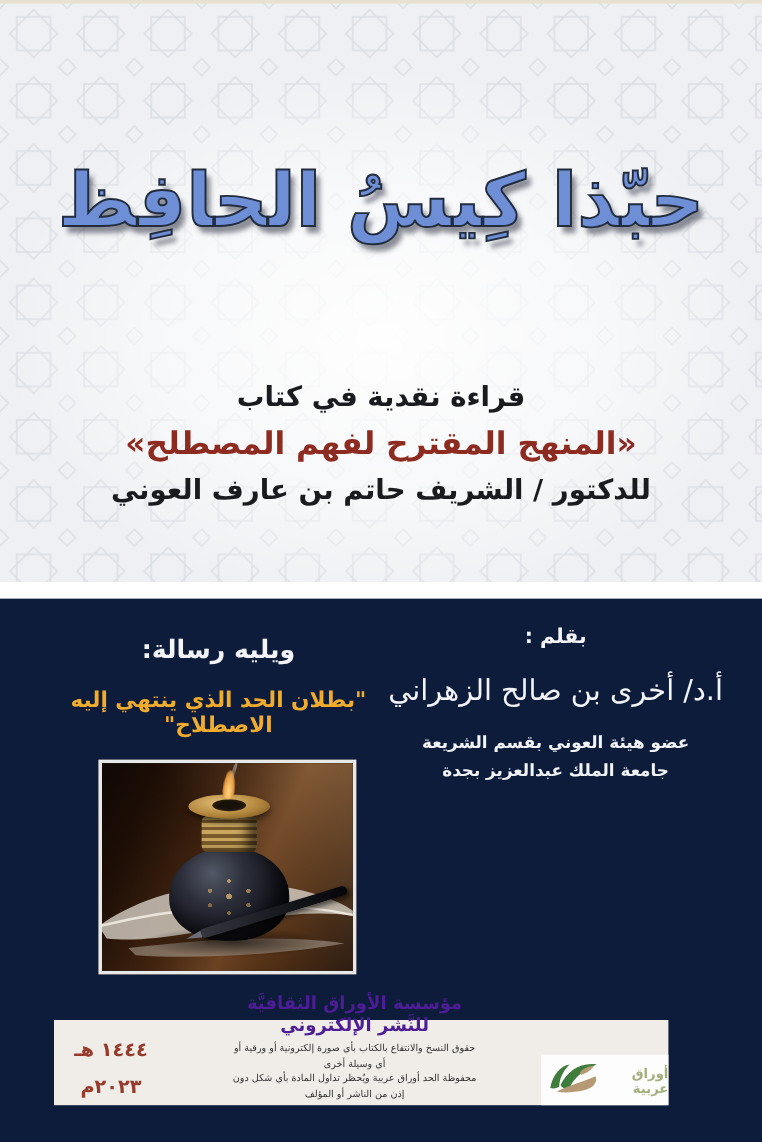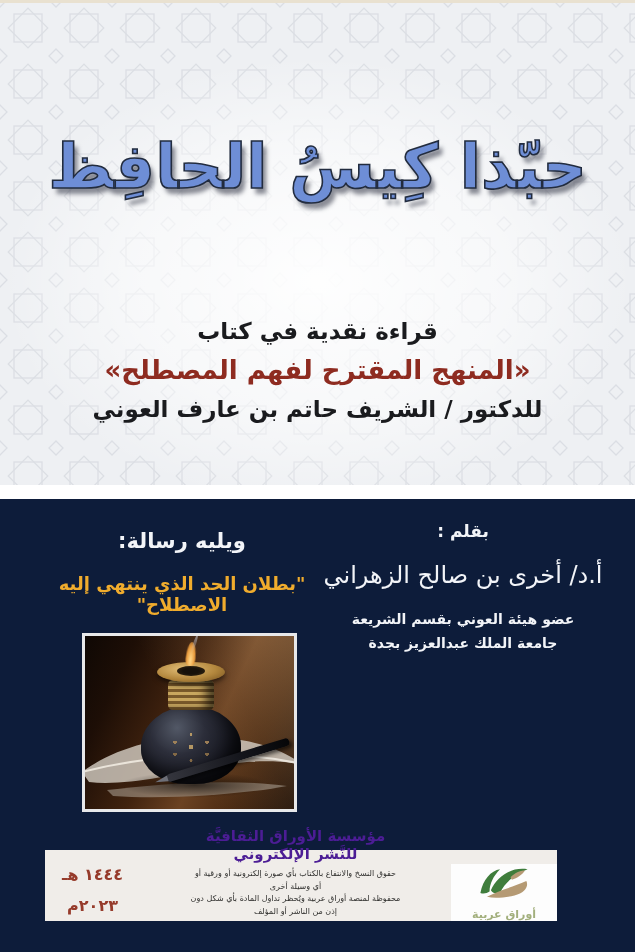--- a/index.html
+++ b/index.html
@@ -240,21 +240,21 @@
     text-align: center;
     padding: 2px 6px;
   }
   .publisher-name {
     font-size: 15px; font-weight: bold; color: #4c1d95;
   }
   .copyright { margin-top: 5px; font-size: 8px; color: #30302e; line-height: 1.6; }
   .bar-logo {
     width: 106px;
     background: #fdfdfd;
-    display: flex; flex-direction: column;
+    display: flex; flex-direction: row;
     align-items: center; justify-content: center;
   }
   .logo-text {
     margin-top: 2px;
     font-size: 11px; font-weight: bold;
     color: #a2af7c;
     direction: rtl;
   }
 </style>
 </head>
@@ -331,21 +331,21 @@
 
     <div class="publisher-bar">
       <div class="bar-dates">
         <div>١٤٤٤ هـ</div>
         <div>٢٠٢٣م</div>
       </div>
       <div class="bar-center">
         <div class="publisher-name">مؤسسة الأوراق الثقافيَّة للنَّشر الإلكتروني</div>
         <div class="copyright">
           <div>حقوق النسخ والانتفاع بالكتاب بأي صورة إلكترونية أو ورقية أو أي وسيلة أخرى</div>
-          <div>محفوظة لمنصة أوراق عربية ويُحظر تداول المادة بأي شكل دون إذن من الناشر أو المؤلف</div>
+          <div>محفوظة الحد أوراق عربية ويُحظر تداول المادة بأي شكل دون إذن من الناشر أو المؤلف</div>
         </div>
       </div>
       <div class="bar-logo">
         <svg width="66" height="42" viewBox="0 0 100 64" xmlns="http://www.w3.org/2000/svg">
           <path d="M14 44 C 18 24, 30 10, 44 8 C 34 18, 28 30, 28 42
                    C 24 45, 18 46, 14 44 Z" fill="#3f7d3c"></path>
           <path d="M30 40 C 40 18, 62 4, 86 8 C 70 14, 52 26, 44 44
                    C 39 46, 33 45, 30 40 Z" fill="#3f7d3c"></path>
           <path d="M24 50 C 42 40, 62 36, 84 26 C 88 34, 82 44, 66 48
                    C 52 51, 36 53, 24 50 Z" fill="#b59a74"></path>

